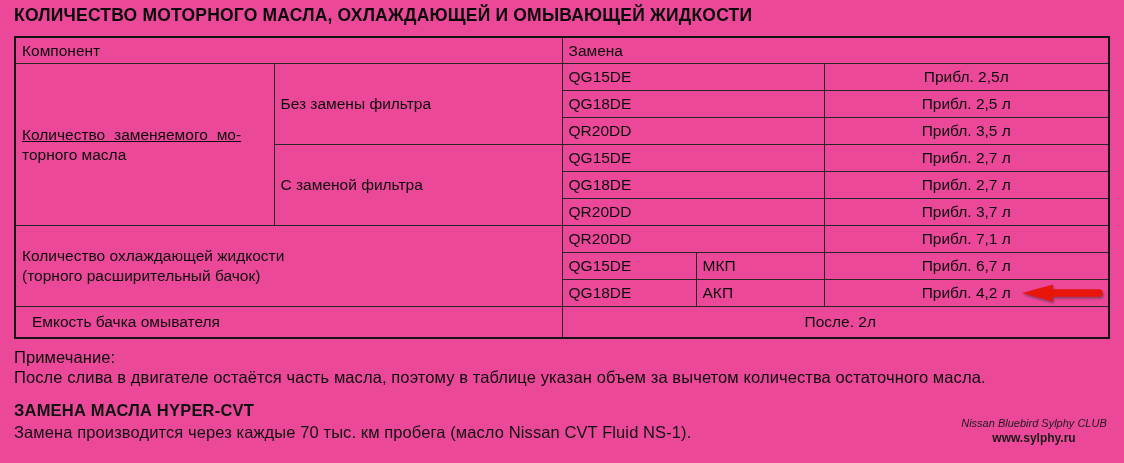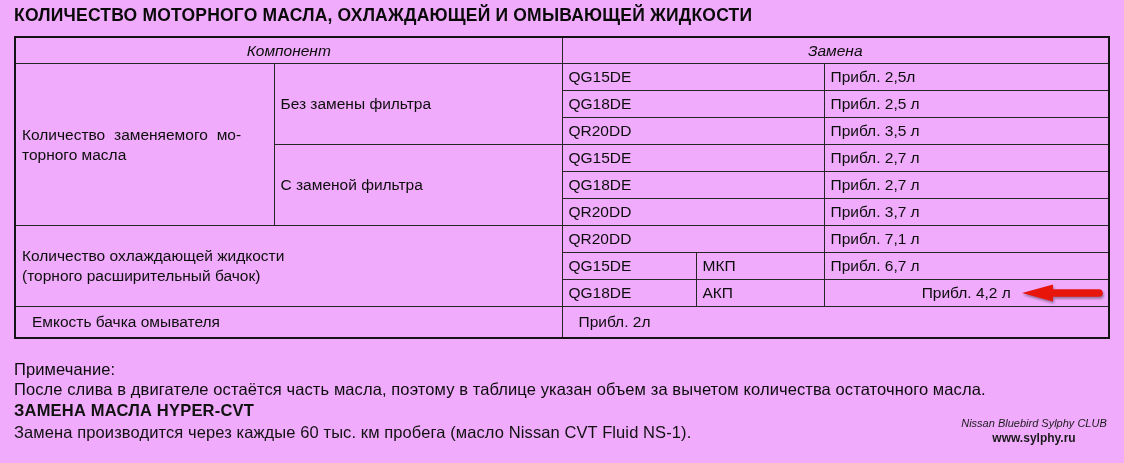--- a/index.html
+++ b/index.html
@@ -1,19 +1,19 @@
 <!DOCTYPE html>
 <html><head>
 <meta charset="utf-8">
 <style>
   html,body{margin:0;padding:0;background:#fff;}
   .page{
     position:relative;
     width:1124px;height:463px;
-    background:#f0abfc;
+    background:#ec4899;
     font-family:"Liberation Sans",sans-serif;
     color:#111;
     overflow:hidden;
   }
   .page-title{
     position:absolute;left:14px;top:4px;
     font-size:17.5px;font-weight:700;letter-spacing:.2px;
     color:#0a0a0a;
     transform:scaleY(1.05);transform-origin:top left;
     white-space:nowrap;
@@ -24,39 +24,39 @@
     border-collapse:collapse;
     table-layout:fixed;
     font-size:15.5px;color:#0d0d0d;
   }
   table.spec-table td{
     border:1.5px solid #262626;
     padding:0 6px;
     overflow:hidden;
   }
   table.spec-table{border:2px solid #141414;}
-  tr.hdr td{height:25px;text-align:center;font-style:italic;}
+  tr.hdr td{height:25px;text-align:left;}
   tr.row td{height:26px;}
   tr.washer td{height:30px;padding-left:16px;}
   td.lbl{padding-left:8px;line-height:20px;}
   td.lbl .line{display:block;}
-  td.lbl .jline{display:block;word-spacing:4.5px;}
+  td.lbl .jline{display:block;word-spacing:4.5px;text-decoration:underline;}
   td.sub{padding-left:9px;margin-left:38px;}
   td.eng{padding-left:13px;}
   td.trn{padding-left:12px;}
-  td.val{}
+  td.val{text-align:center;}
   td.val-arrow{position:relative;text-align:center;}
   .arrow-wrap{
     position:absolute;right:0px;top:50%;
     transform:translateY(-50%);
     line-height:0;
     filter:drop-shadow(1.5px 2px 1px rgba(40,40,40,.45));
   }
   .note-block{
-    position:absolute;left:14px;top:360px;
+    position:absolute;left:14px;top:348px;
     font-size:16.5px;line-height:19.5px;color:#0c0c0c;
     letter-spacing:.1px;white-space:nowrap;
   }
   .cvt-heading{
     position:absolute;left:14px;top:400px;
     font-size:16.5px;font-weight:700;letter-spacing:.2px;
     transform:scaleY(1.05);transform-origin:top left;
     white-space:nowrap;
     text-align:center;
   }
@@ -151,31 +151,31 @@
           <span class="arrow-wrap">
             <svg width="88" height="20" viewBox="0 0 88 20" aria-hidden="true">
               <path d="M2 10 L33 1.5 L33 6.2 L79 6.2 A3.8 3.8 0 0 1 82.8 10 A3.8 3.8 0 0 1 79 13.8 L33 13.8 L33 18.5 Z" fill="#e8150b"></path>
             </svg>
           </span>
         </td>
       </tr>
 
       <tr class="washer">
         <td colspan="2" class="lbl">Емкость бачка омывателя</td>
-        <td colspan="3" class="val">Прибл. 2л</td>
+        <td colspan="3" class="val">После. 2л</td>
       </tr>
     </tbody>
   </table>
 
   <div class="note-block">
     <div>Примечание:</div>
     <div>После слива в двигателе остаётся часть масла, поэтому в таблице указан объем за вычетом количества остаточного масла.</div>
   </div>
 
   <div class="cvt-heading">ЗАМЕНА МАСЛА HYPER-CVT</div>
-  <div class="cvt-body">Замена производится через каждые 60 тыс. км пробега (масло Nissan CVT Fluid  NS-1).</div>
+  <div class="cvt-body">Замена производится через каждые 70 тыс. км пробега (масло Nissan CVT Fluid  NS-1).</div>
 
   <div class="watermark">
     <span class="wm1">Nissan Bluebird Sylphy CLUB</span>
     <span class="wm2">www.sylphy.ru</span>
   </div>
 
 </div>
 
 </body></html>

